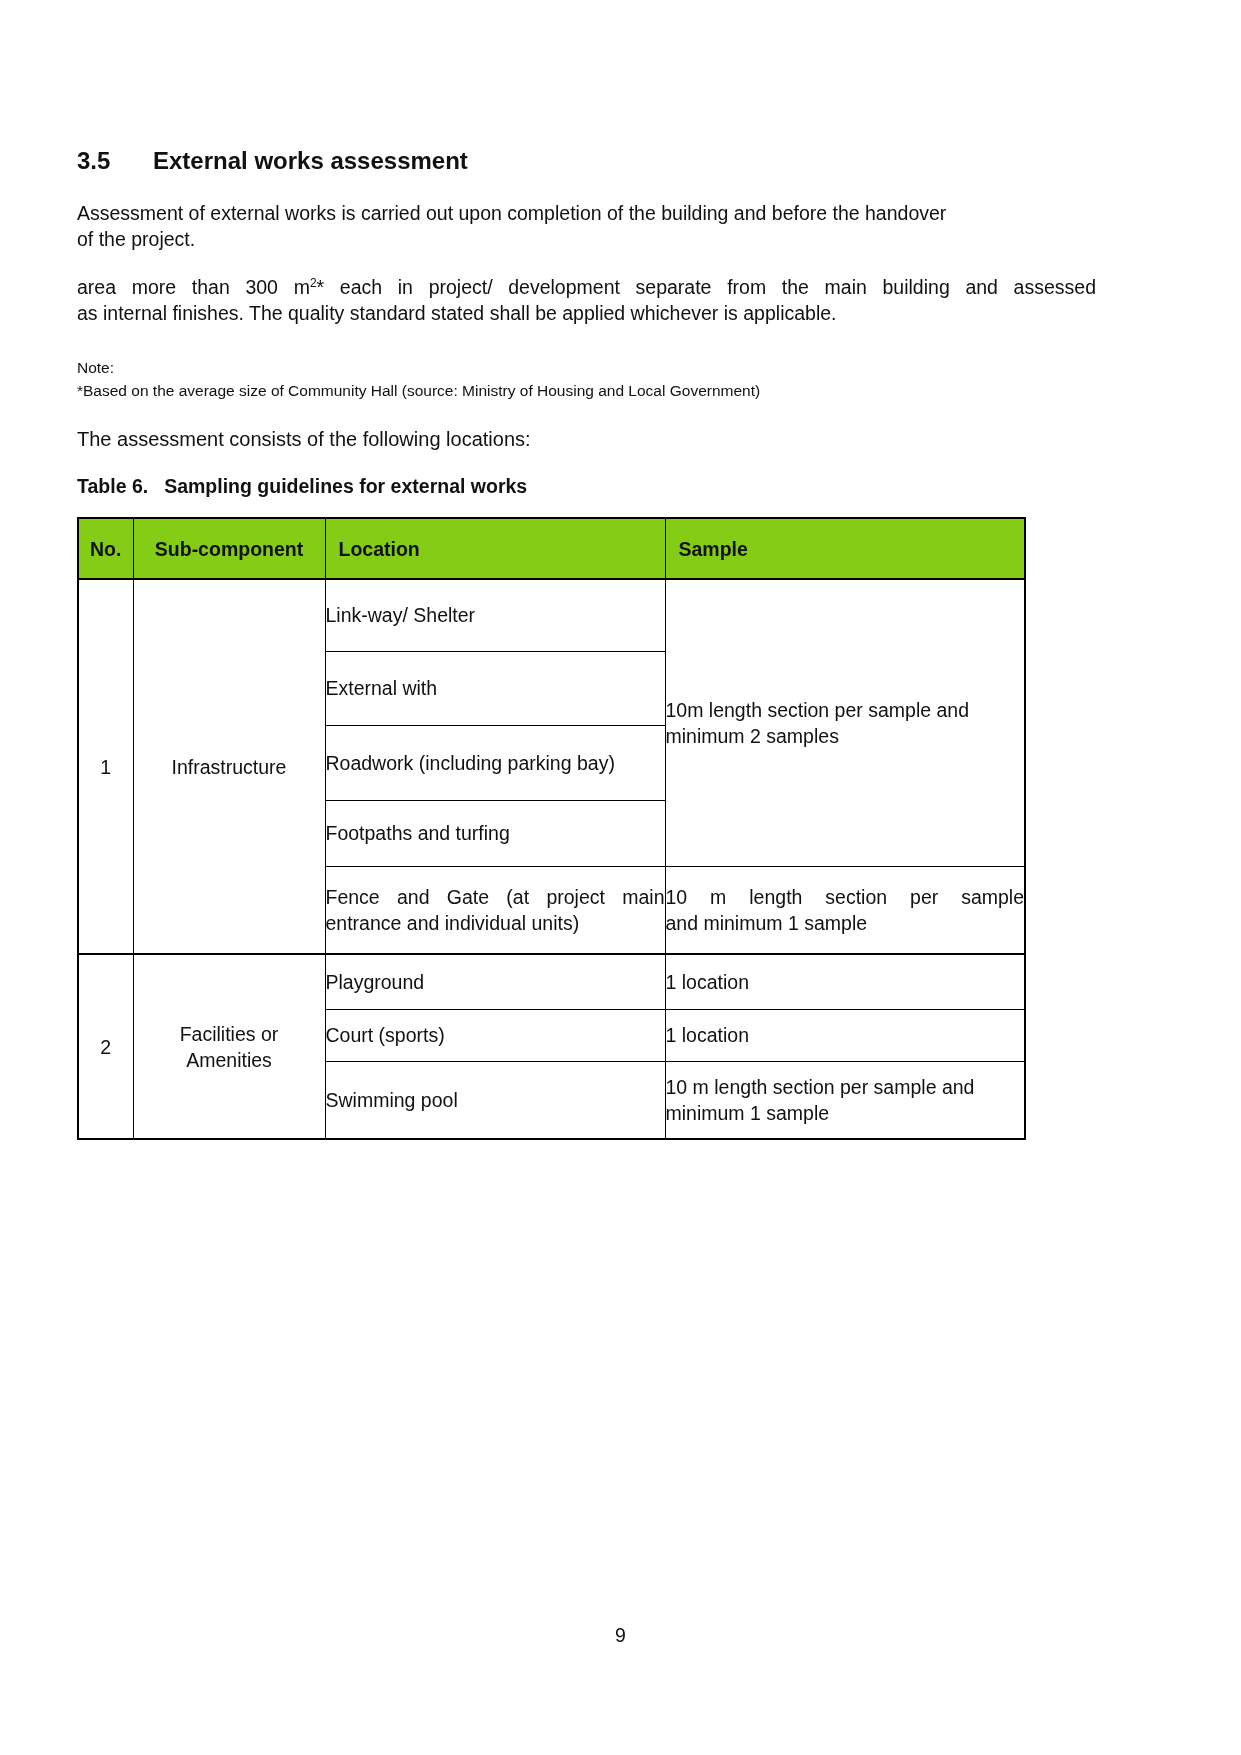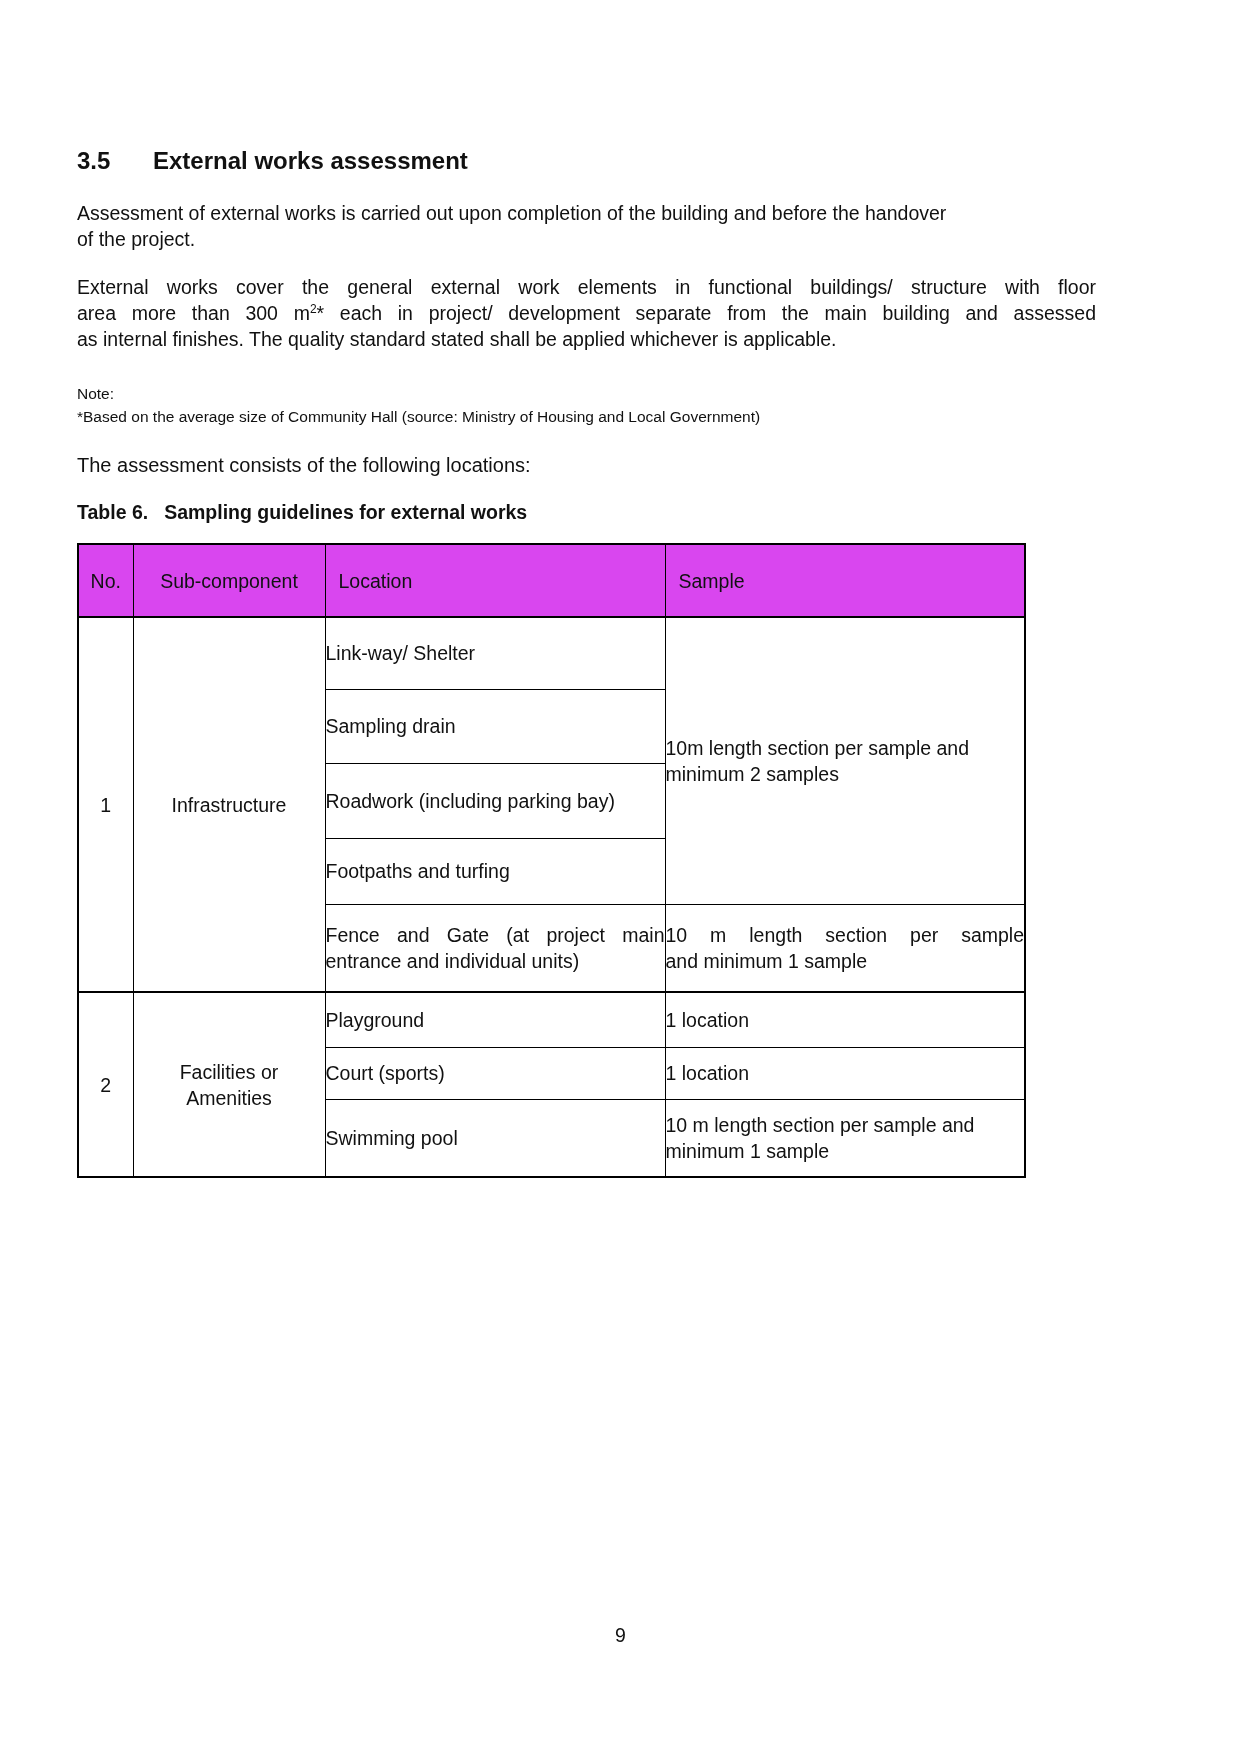--- a/index.html
+++ b/index.html
@@ -33,23 +33,23 @@
   table.sampling th, table.sampling td{
     border:1px solid #000;
     font-size:19.5px;
     line-height:26px;
     padding:0;
     vertical-align:middle;
     box-sizing:border-box;
     overflow:hidden;
   }
   table.sampling thead th{
-    background:#d946ef;
-    height:73px;
-    font-weight:normal;
+    background:#84cc16;
+    height:61px;
+    font-weight:bold;
     text-align:left;
     padding-left:13px;
     border-bottom:2px solid #000;
   }
   table.sampling thead th.c-no{text-align:center;padding-left:0;}
   table.sampling thead th.c-sub{text-align:center;padding-left:0;margin-left:18px;}
   td.c-no, td.c-sub{text-align:center;}
   td.c-loc, td.c-samp{text-align:left;padding:6px 12px 6px 13px;}
   tr.group-divider td{border-top:2px solid #000;}
 
@@ -70,21 +70,20 @@
   <h2 class="section-heading">
     <span class="h-num">3.5</span><span class="h-title">External works assessment</span>
   </h2>
 
   <p class="para para-1">
     <span class="line" style="display:block">Assessment of external works is carried out upon completion of the building and before the handover</span>
     <span class="line" style="display:block">of the project.</span>
   </p>
 
   <p class="para para-2">
-    <span class="jline" style="display:block">External works cover the general external work elements in functional buildings/ structure with floor</span>
     <span class="jline" style="display:block"><span>area more than 300 m</span><sup class="msup">2</sup><span>* each in project/ development separate from the main building and assessed</span></span>
     <span class="line" style="display:block">as internal finishes. The quality standard stated shall be applied whichever is applicable.</span>
   </p>
 
   <div class="note">
     <div>Note:</div>
     <div>*Based on the average size of Community Hall (source: Ministry of Housing and Local Government)</div>
   </div>
 
   <p class="lead">The assessment consists of the following locations:</p>
@@ -112,21 +111,21 @@
       <tr style="height:72px">
         <td class="c-no" rowspan="5">1</td>
         <td class="c-sub" rowspan="5">Infrastructure</td>
         <td class="c-loc">Link-way/ Shelter</td>
         <td class="c-samp" rowspan="4">
           <div>10m length section per sample and</div>
           <div>minimum 2 samples</div>
         </td>
       </tr>
       <tr style="height:74px">
-        <td class="c-loc">Sampling drain</td>
+        <td class="c-loc">External with</td>
       </tr>
       <tr style="height:75px">
         <td class="c-loc">Roadwork (including parking bay)</td>
       </tr>
       <tr style="height:66px">
         <td class="c-loc">Footpaths and turfing</td>
       </tr>
       <tr style="height:88px">
         <td class="c-loc">
           <div class="jline">Fence and Gate (at project main</div>

